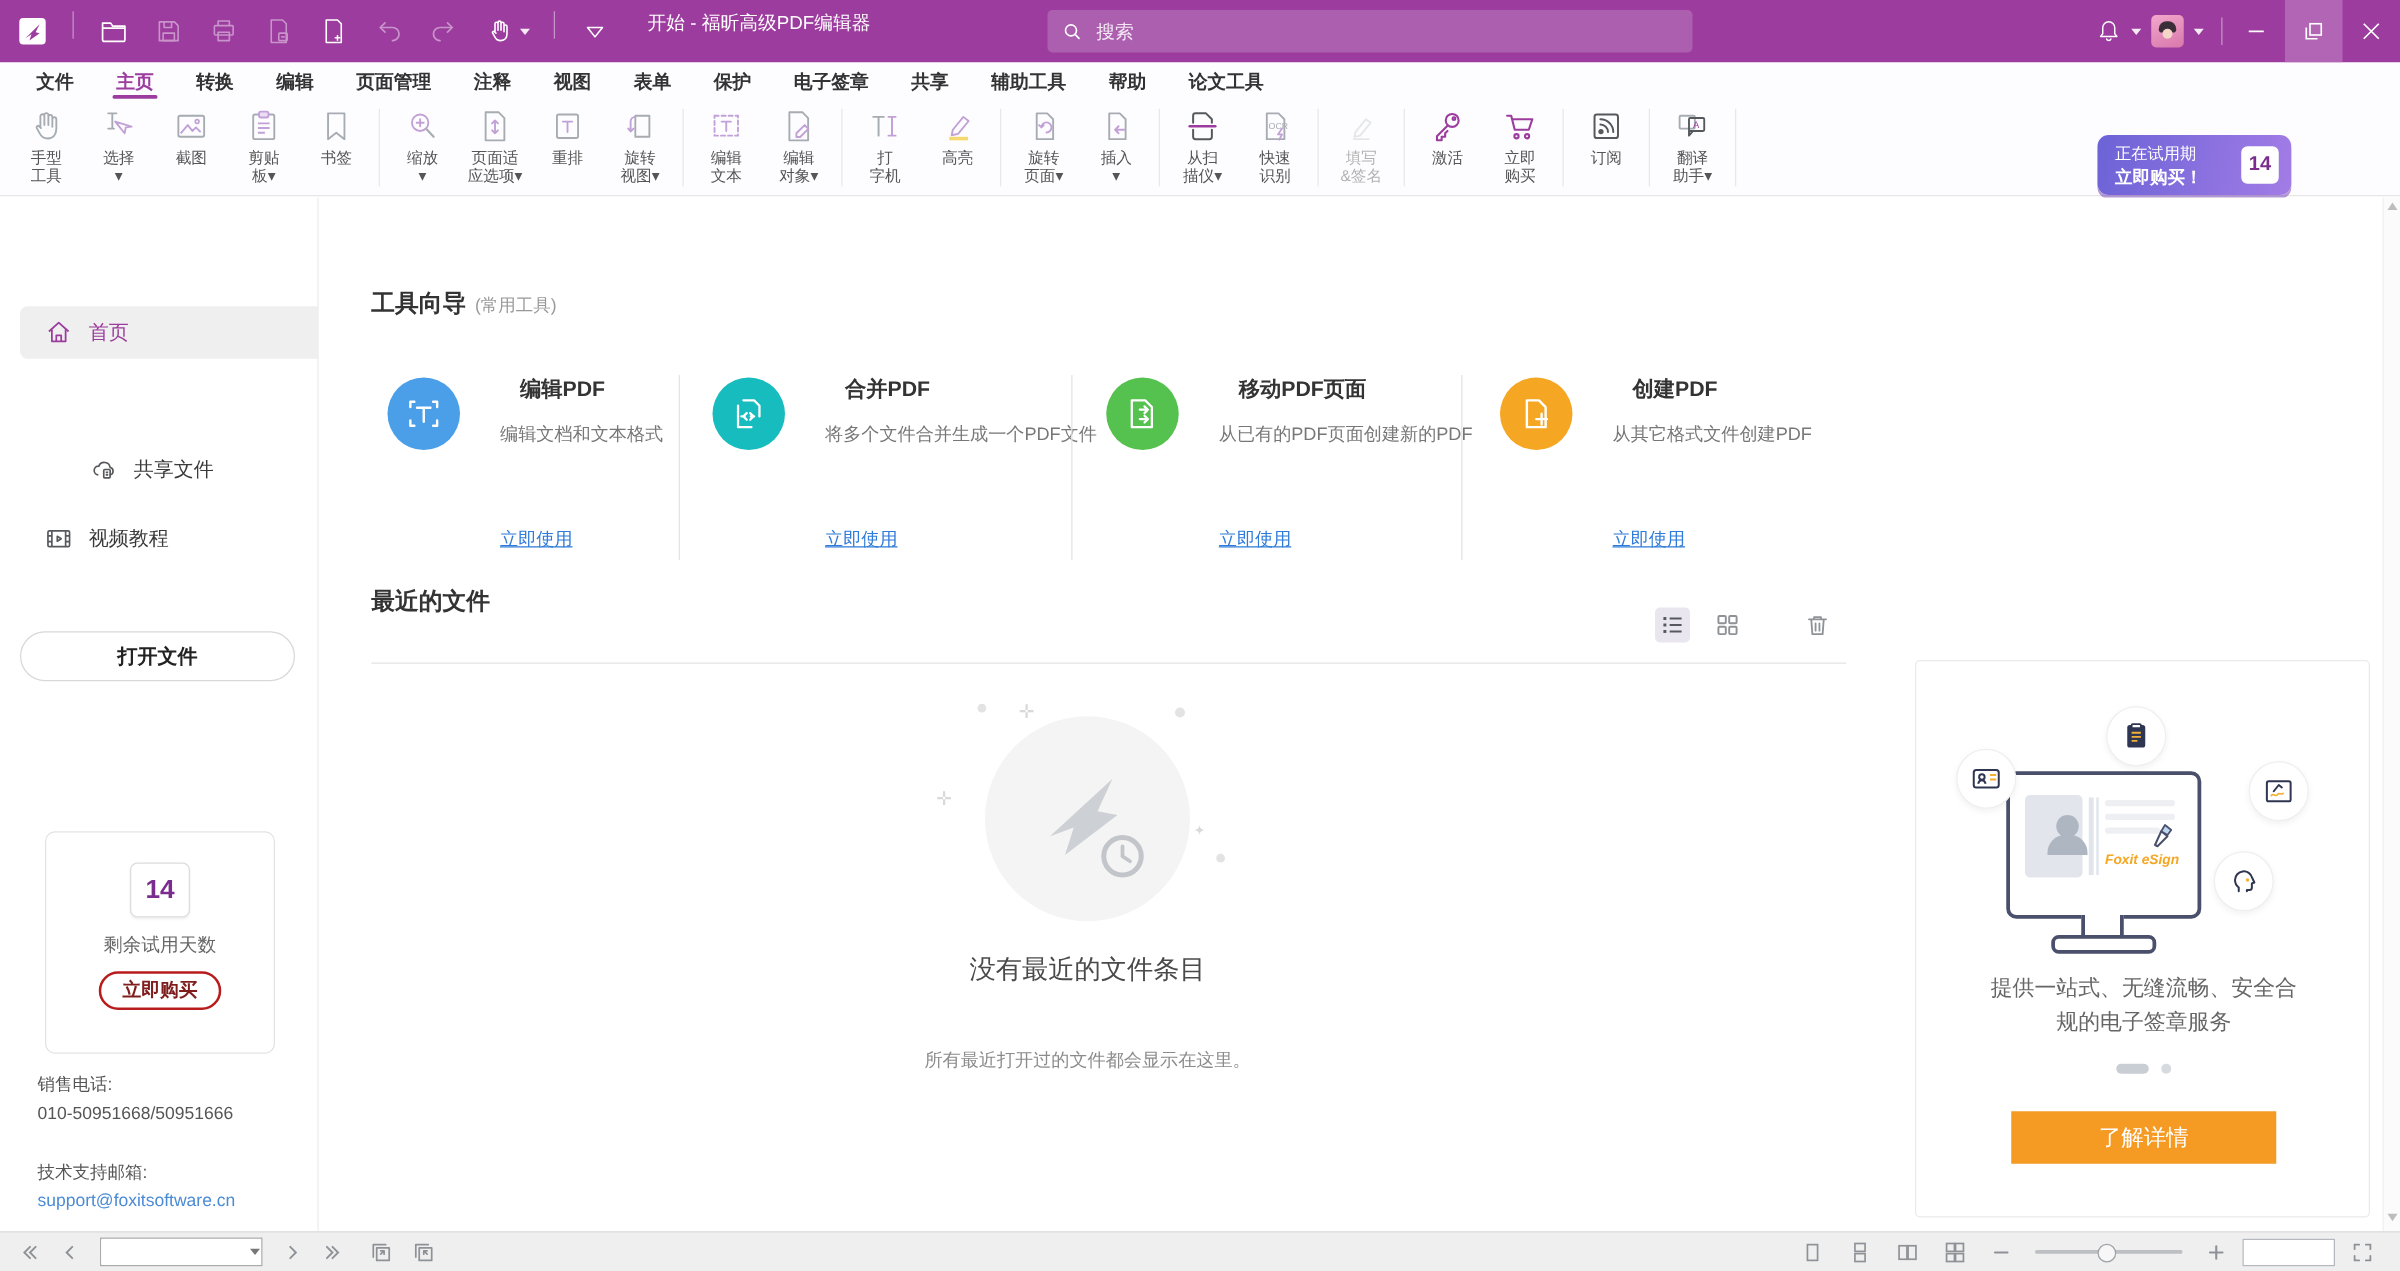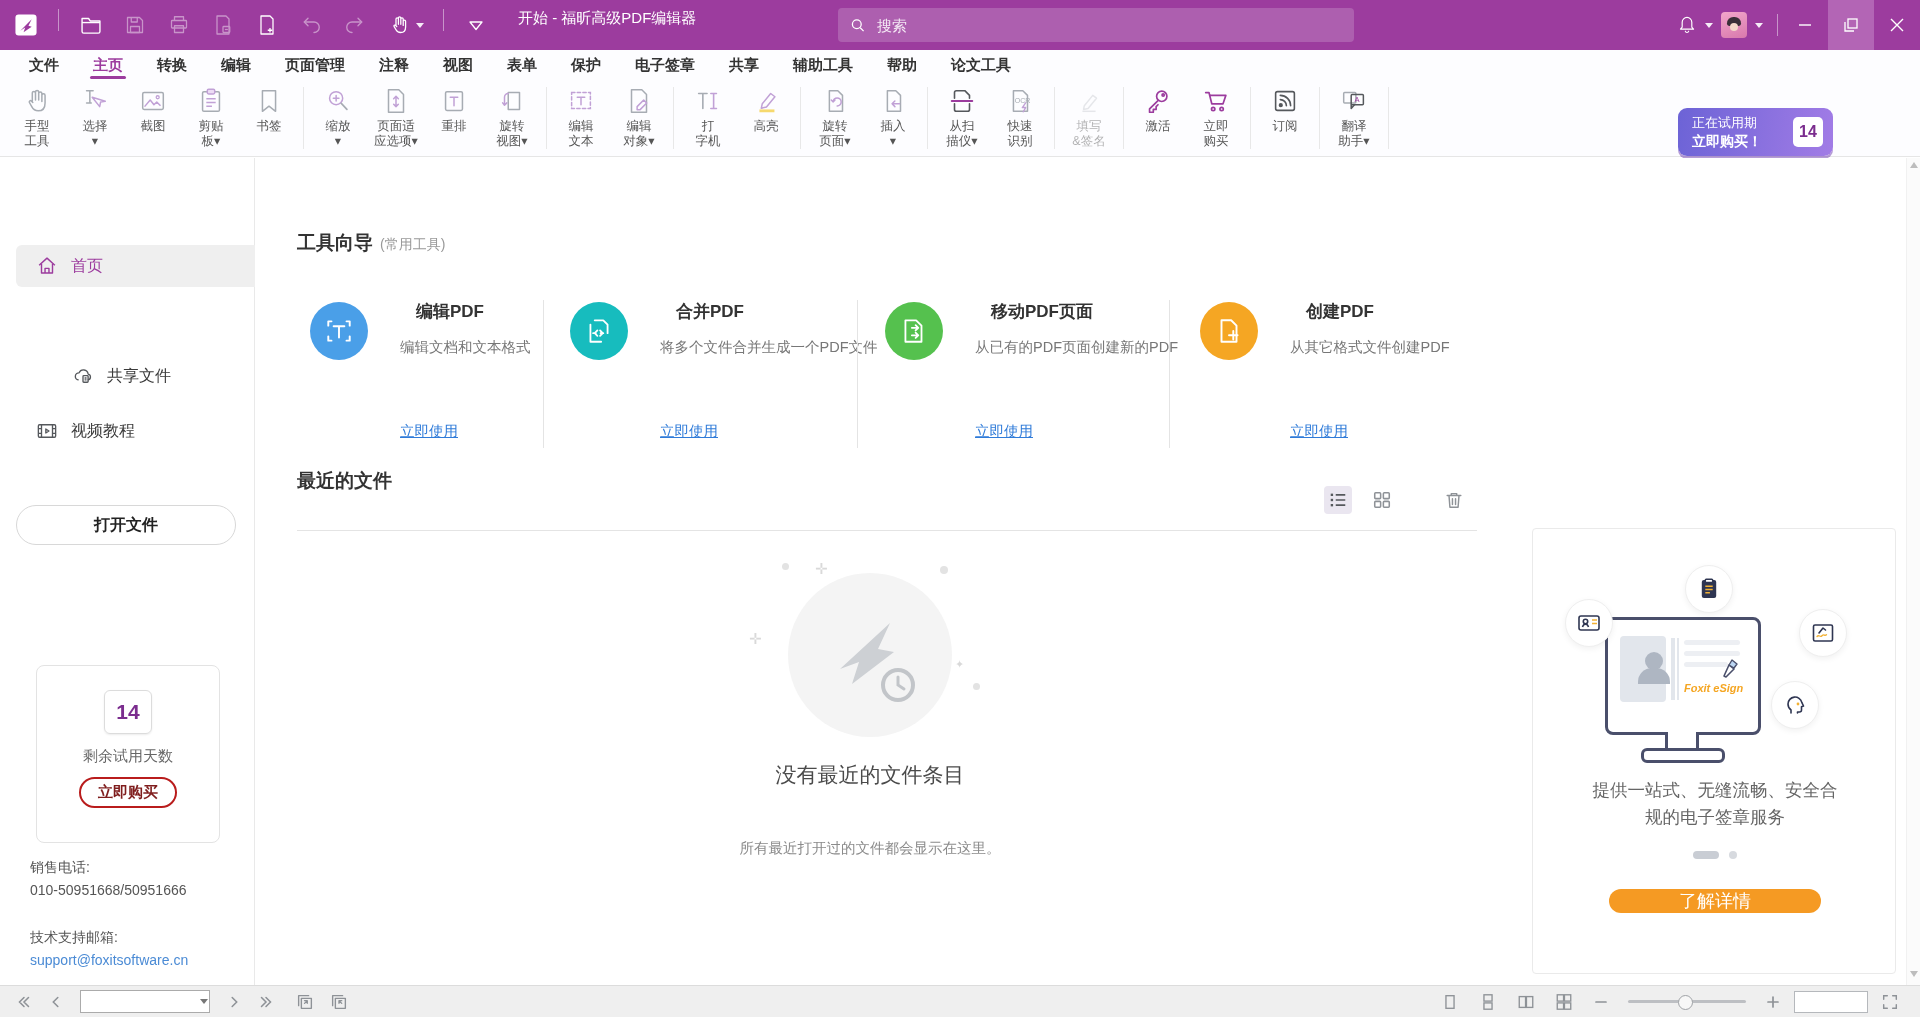--- a/index.html
+++ b/index.html
@@ -99,21 +99,21 @@
   .scr-bar{position:absolute;background:#E2E6EC;}
   .scr-line{position:absolute;left:76px;height:5px;background:#EDEFF3;border-radius:3px;}
   .esign-brand{position:absolute;left:76px;top:62px;font-size:11px;font-style:italic;font-weight:bold;color:#F5A623;white-space:nowrap;}
   .person{position:absolute;left:25px;top:16px;width:18px;height:18px;border-radius:50%;background:#AEB6C2;}
   .person:after{content:"";position:absolute;left:-7px;top:16px;width:32px;height:16px;border-radius:14px 14px 0 0;background:#AEB6C2;}
   .esign-text{position:absolute;left:20px;top:248px;width:324px;text-align:center;font-size:17.5px;color:#666;
               line-height:27px;white-space:pre-line;}
   .dots{position:absolute;left:0;top:322px;width:364px;display:flex;justify-content:center;gap:10px;align-items:center;}
   .dot-pill{width:26px;height:8px;border-radius:4px;background:#C9CDD4;}
   .dot{width:8px;height:8px;border-radius:50%;background:#D7DADF;}
-  .learn-btn{position:absolute;left:76px;top:360px;width:212px;height:24px;background:#F59A23;border:none;border-radius:12px;
+  .learn-btn{position:absolute;left:76px;top:360px;width:212px;height:42px;background:#F59A23;border:none;border-radius:0;
              color:#fff;font-size:18px;font-family:inherit;display:flex;align-items:center;justify-content:center;}
   .scrollcol{position:absolute;right:0;top:0;width:14px;height:827px;background:#FBFBFB;border-left:1px solid #F1F1F1;box-sizing:border-box;}
   .scr-arrow{width:0;height:0;border-left:4px solid transparent;border-right:4px solid transparent;margin:4px auto;}
   .up{border-bottom:6px solid #BDBDBD;}
   .down{border-top:6px solid #BDBDBD;position:absolute;bottom:4px;left:3px;}
   
   .statusbar{left:0;top:985px;width:1920px;height:32px;background:#EFEFEF;border-top:1px solid #DCDCDC;
              box-sizing:border-box;display:flex;align-items:center;}
   .sb-icon{display:flex;align-items:center;justify-content:center;height:24px;padding:0 7px;}
   .page-combo{display:flex;align-items:center;margin:0 8px;border:1px solid #ABABAB;background:#fff;height:21px;width:128px;}

